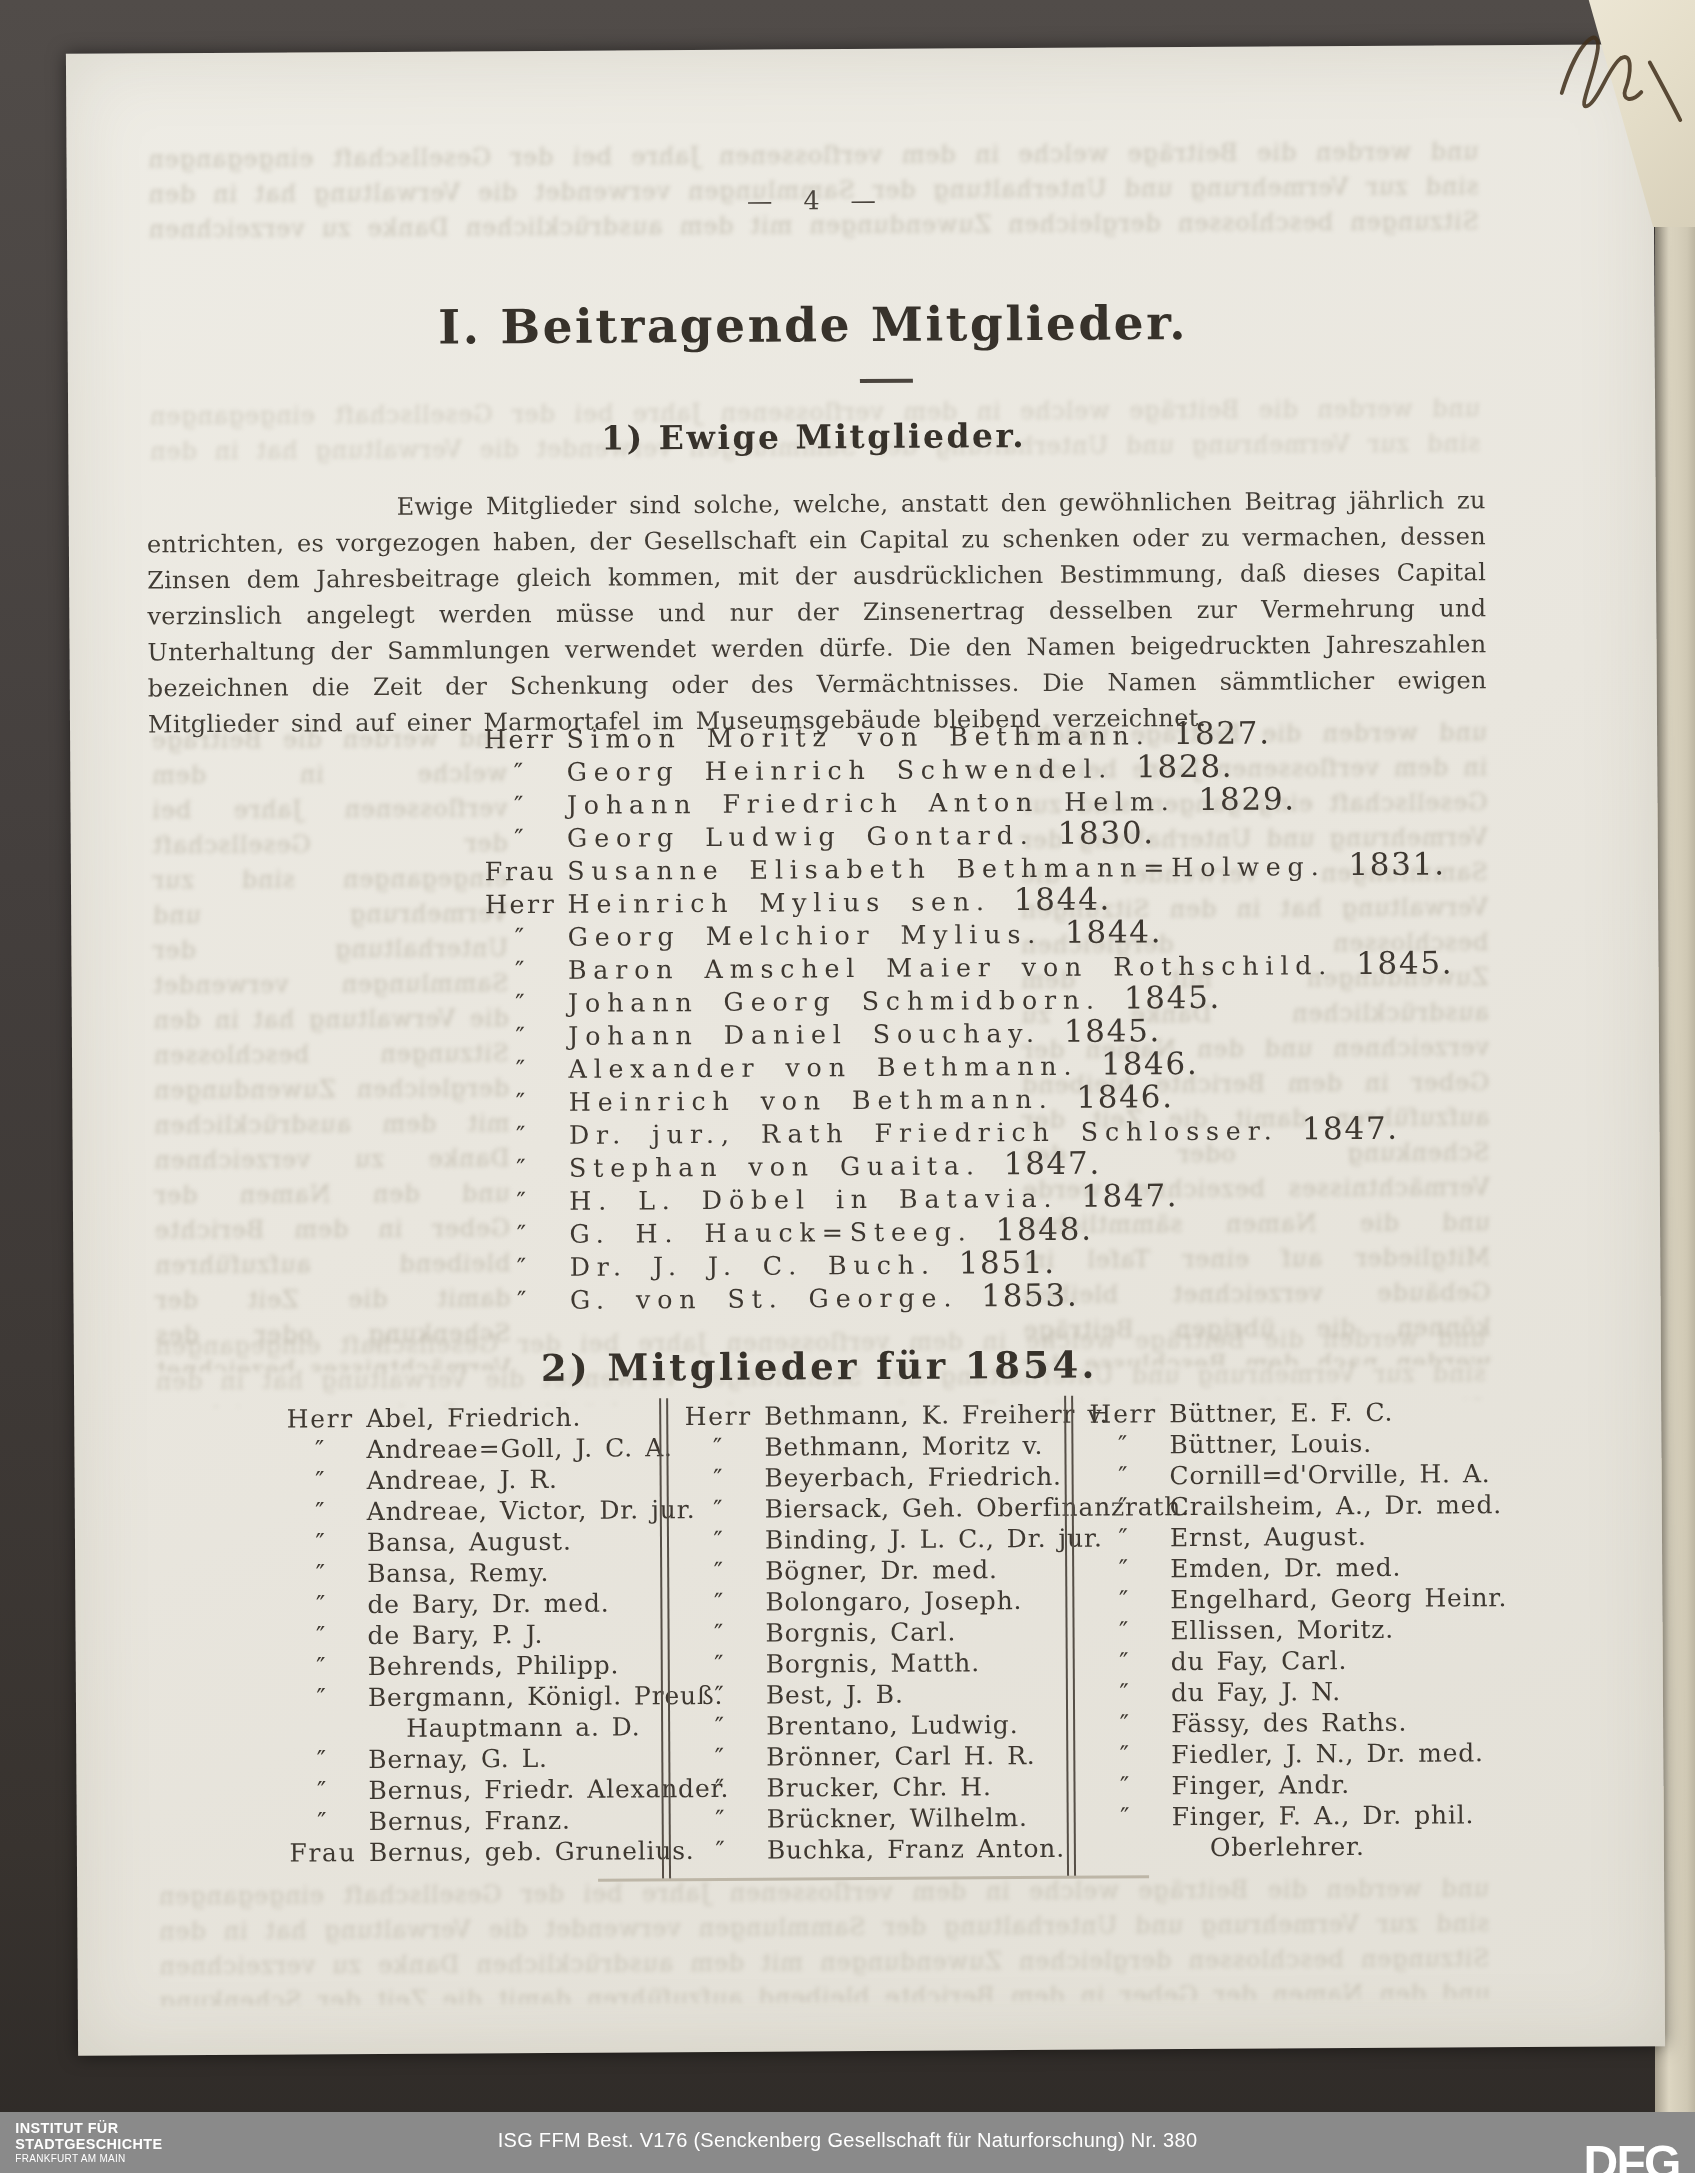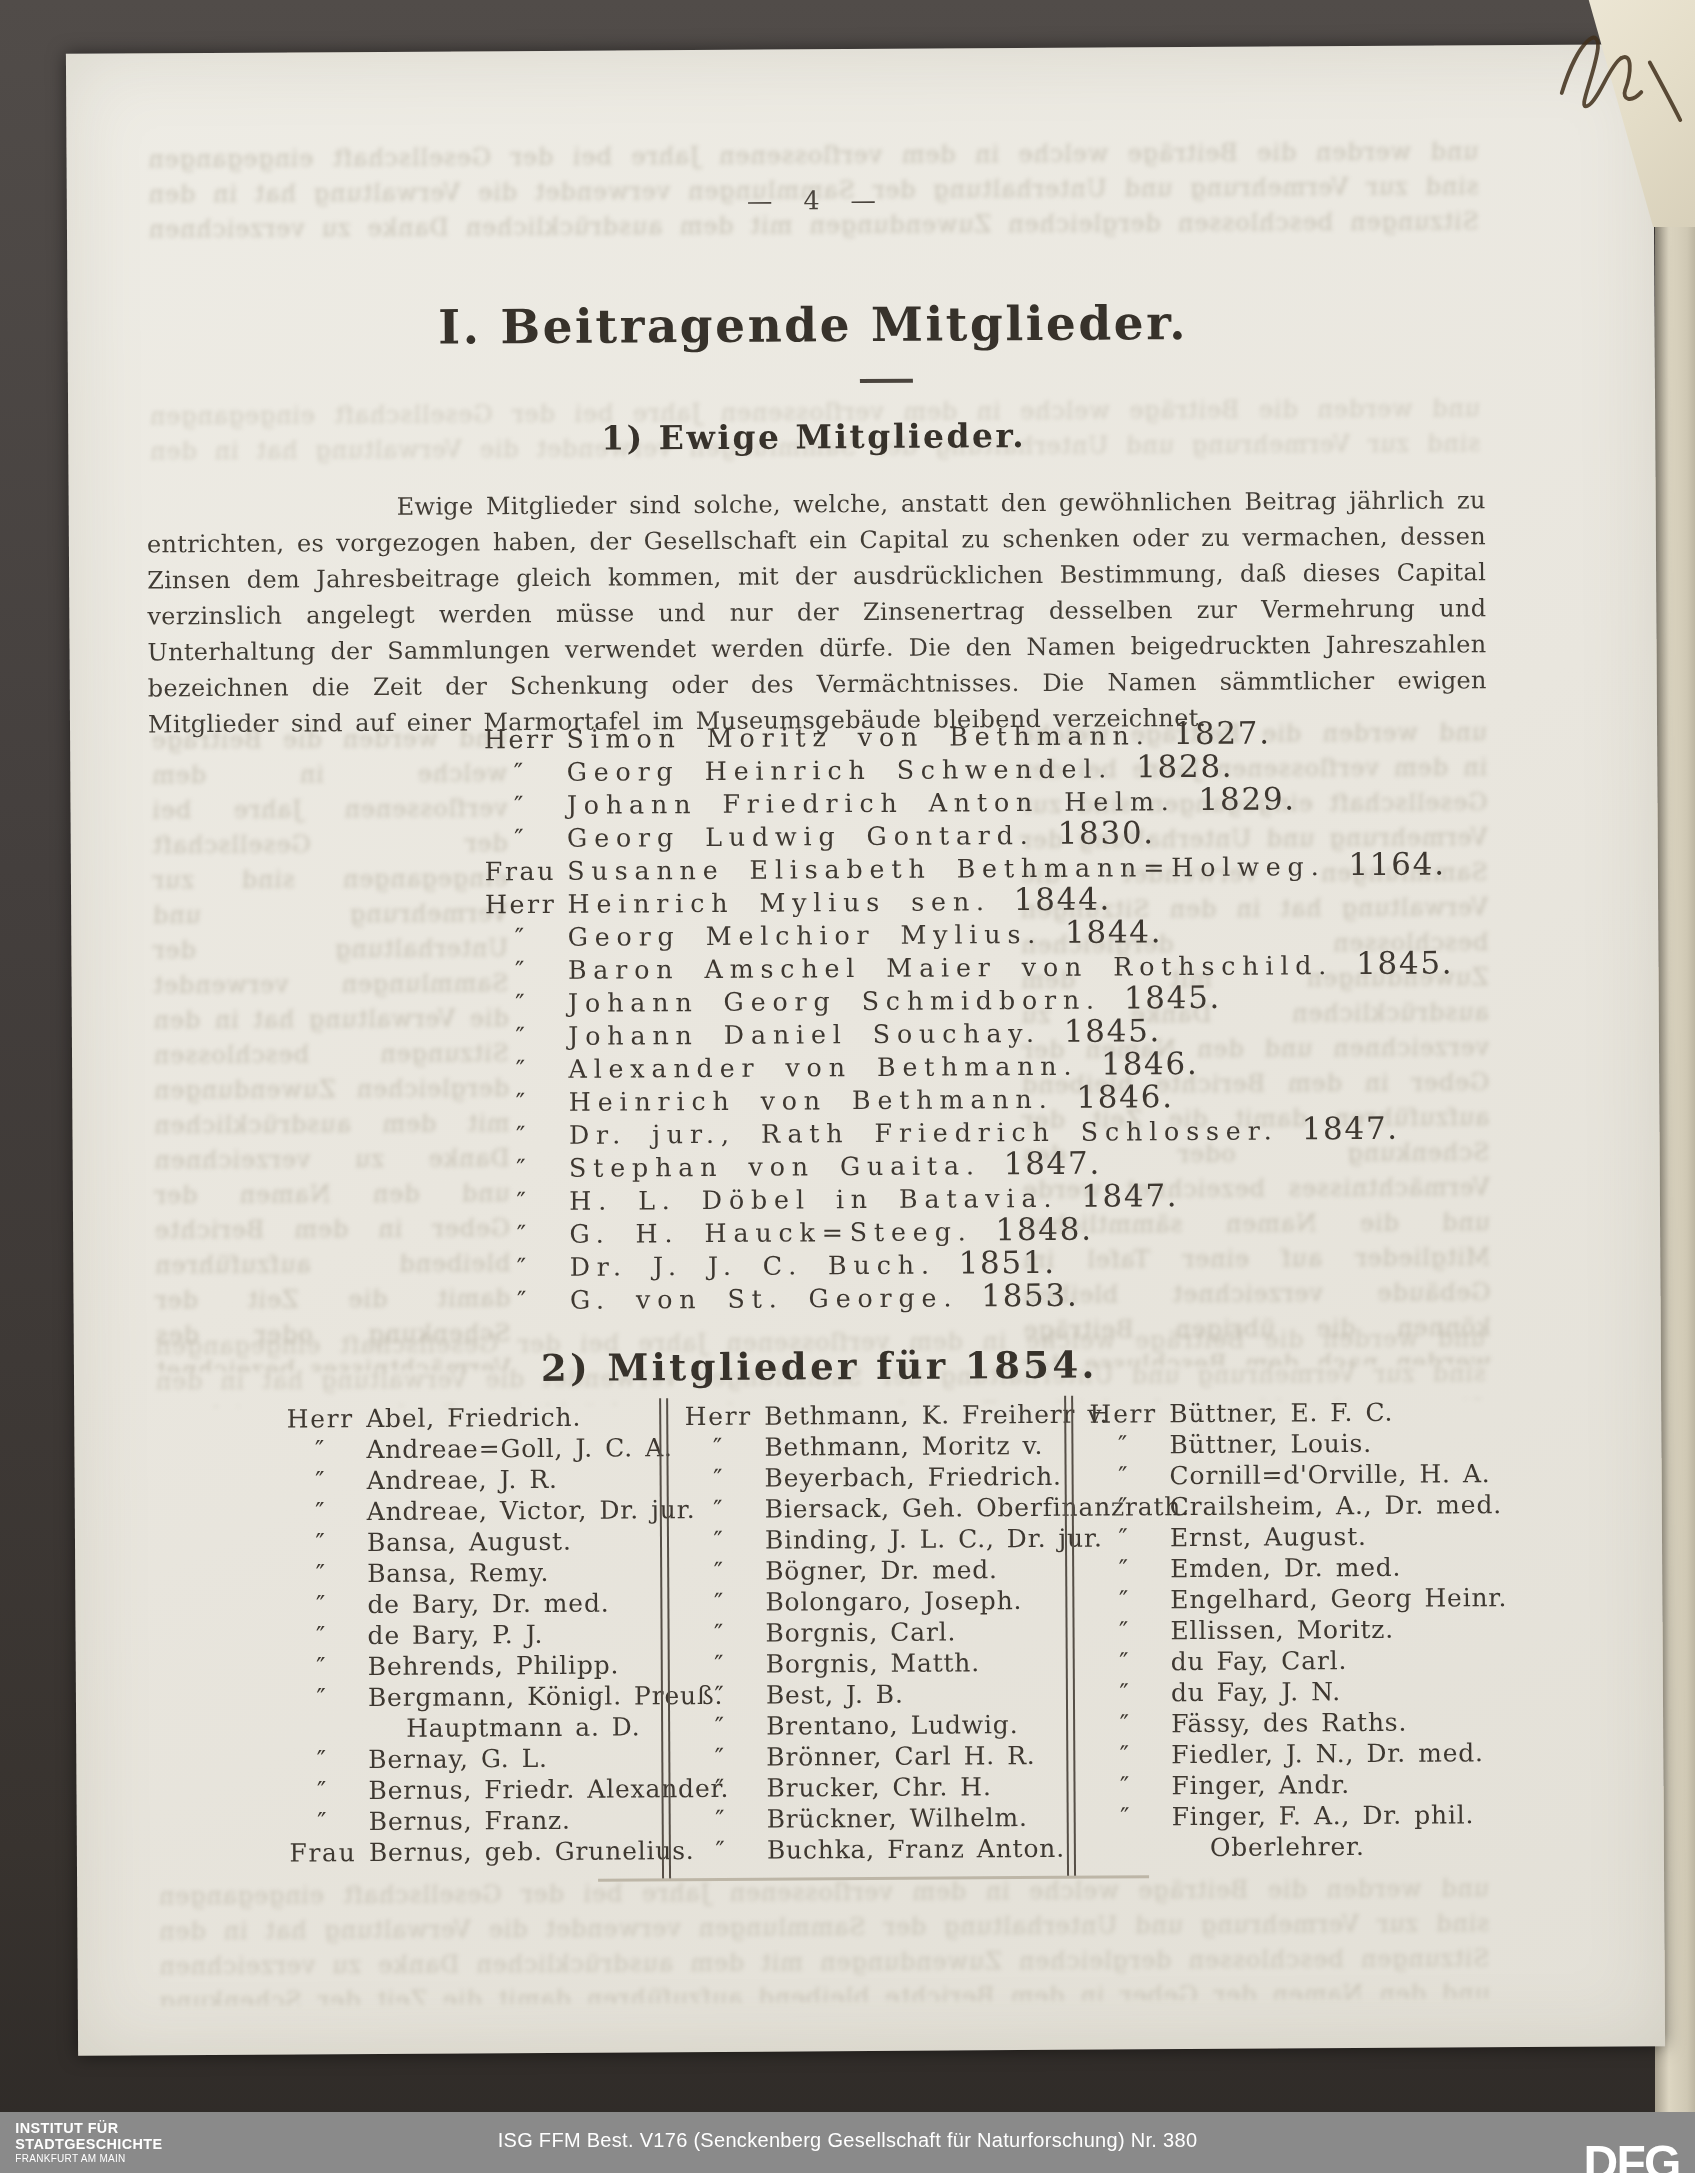--- a/index.html
+++ b/index.html
@@ -131,21 +131,21 @@
 
       <div class="erow">
         <span class="pfx">″</span>
         <span class="enm">Georg Ludwig Gontard.</span>
         <span class="yr">1830.</span>
       </div>
 
       <div class="erow">
         <span class="pfx">Frau</span>
         <span class="enm">Susanne Elisabeth Bethmann=Holweg.</span>
-        <span class="yr">1164.</span>
+        <span class="yr">1831.</span>
       </div>
 
       <div class="erow">
         <span class="pfx">Herr</span>
         <span class="enm">Heinrich Mylius sen.</span>
         <span class="yr">1844.</span>
       </div>
 
       <div class="erow">
         <span class="pfx">″</span>

